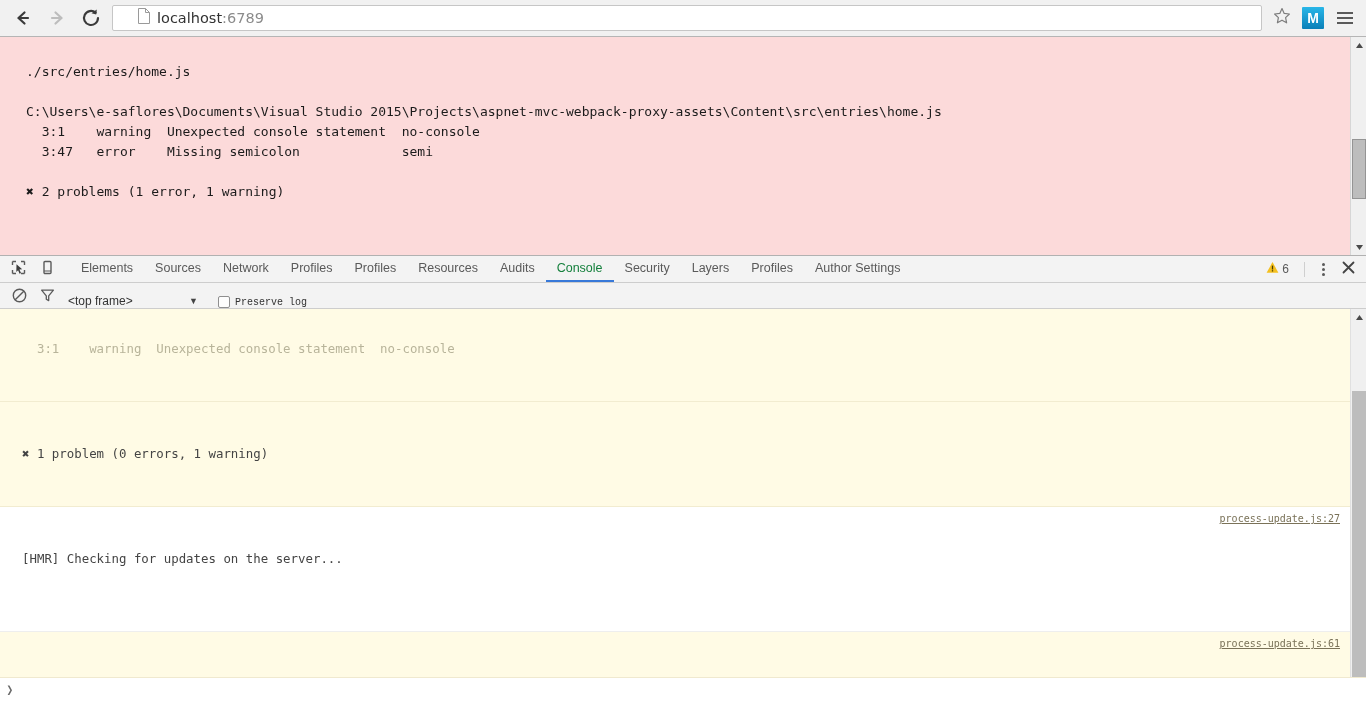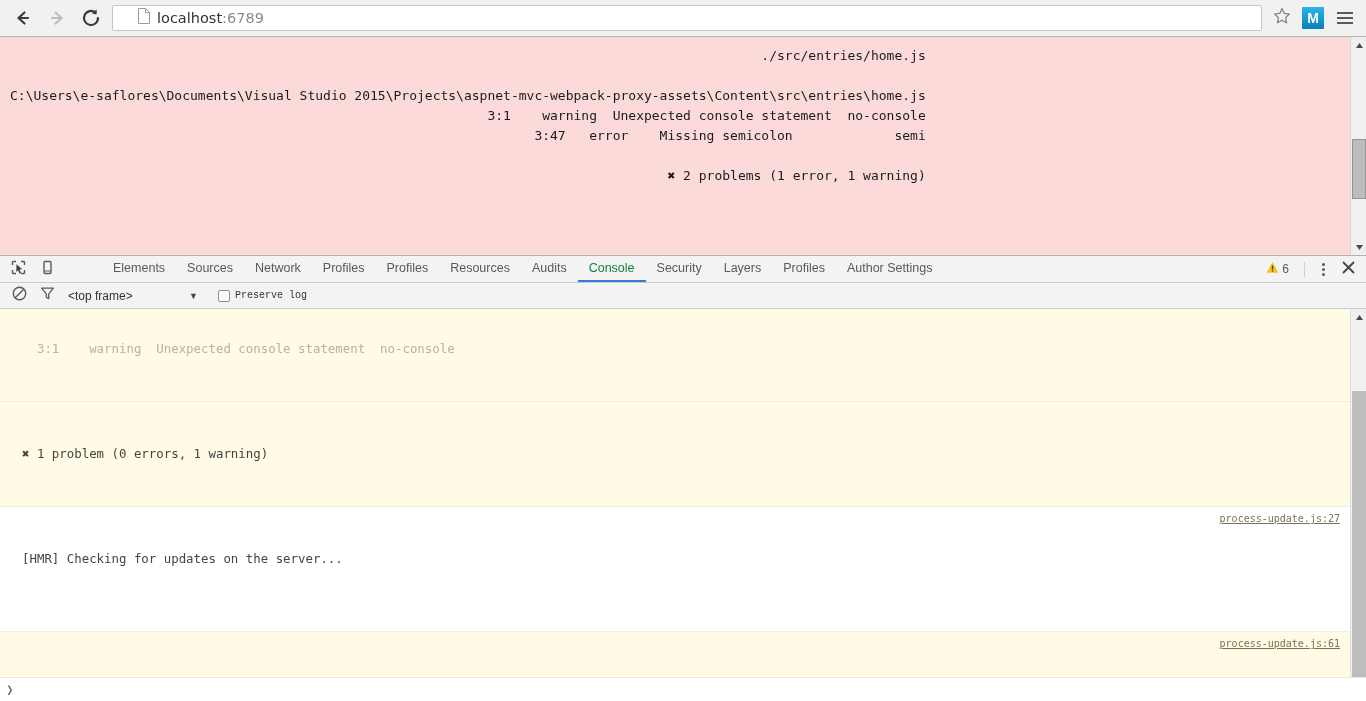--- a/index.html
+++ b/index.html
@@ -83,28 +83,27 @@
   .page-area {
     position: absolute;
     left: 0; top: 37px;
     width: 1366px; height: 218px;
     background: #fcdada;
     overflow: hidden;
   }
   .error-pre {
     position: absolute;
     left: 0; top: 0;
-    margin: 0;
+    margin: 16px;
     padding: 9px 10px;
     font-family: "DejaVu Sans Mono", monospace;
     font-size: 13px;
     line-height: 20px;
     color: #1b1b1b;
     white-space: pre;
-    text-align: right;
   }
   .page-scroll {
     position: absolute;
     right: 0; top: 0;
     width: 16px; height: 218px;
     background: #f0f0f0;
     border-left: 1px solid #d6d6d6;
   }
   .sb-arrow {
     position: absolute; left: 0; width: 16px; height: 16px;
@@ -127,21 +126,20 @@
     display: flex;
     flex-direction: column;
   }
   .dt-tabbar {
     height: 27px;
     flex: none;
     background: #f3f3f3;
     border-bottom: 1px solid #cdcdcd;
     display: flex;
     align-items: stretch;
-    gap: 32px;
   }
   .dt-tool-icons {
     display: flex; align-items: center;
     padding-left: 6px;
     gap: 4px;
     flex: none;
   }
   .dt-icon-btn {
     width: 25px; height: 25px;
     display: flex; align-items: center; justify-content: center;
@@ -183,21 +181,21 @@
   }
   .kebab i { width: 3px; height: 3px; border-radius: 50%; background: #5a5a5a; display: block; }
   .closebtn { width: 24px; height: 22px; display: flex; align-items: center; justify-content: center; }
 
   .dt-filterbar {
     height: 26px;
     flex: none;
     background: #f3f3f3;
     border-bottom: 1px solid #cdcdcd;
     display: flex;
-    align-items: center;
+    align-items: flex-end;
     padding-left: 8px;
     gap: 6px;
   }
   .fb-icon { width: 22px; height: 22px; display: flex; align-items: center; justify-content: center; }
   .frame-select {
     display: flex; align-items: center;
     min-width: 130px;
     font-size: 12px; color: #333;
     margin-left: 4px;
     font-family: "Liberation Sans", sans-serif;

